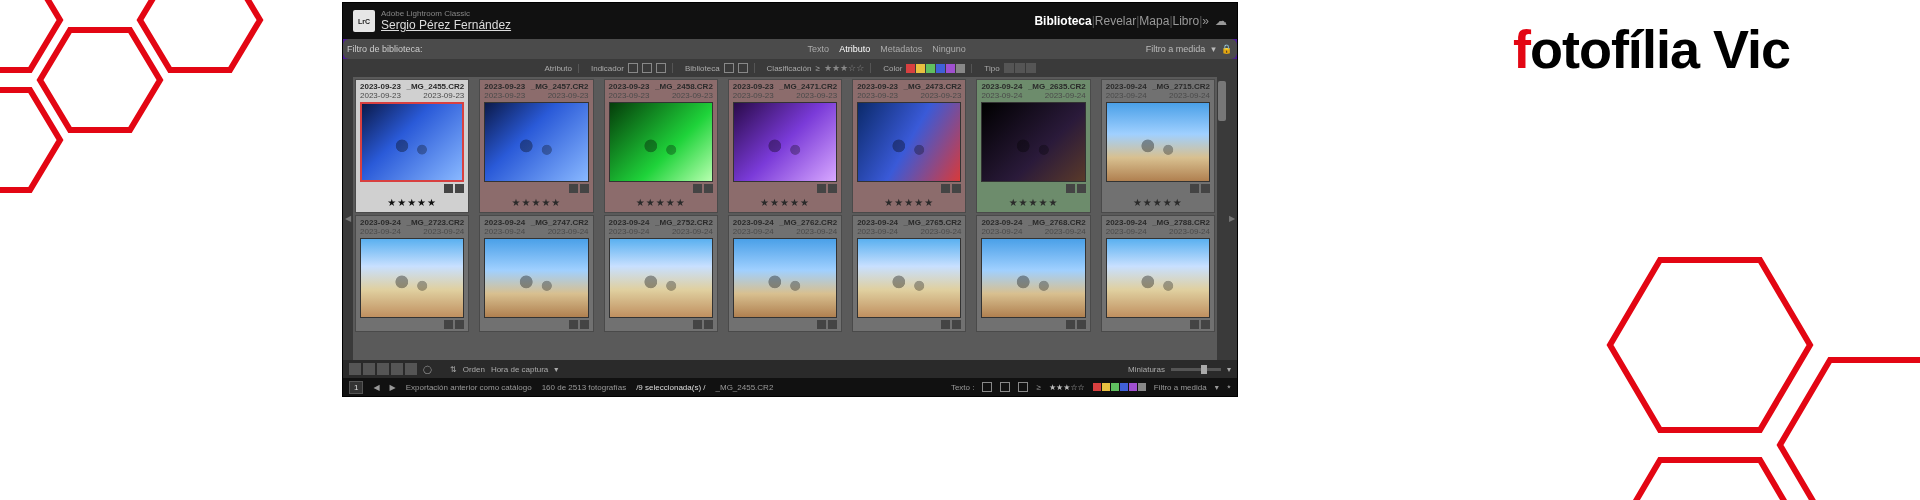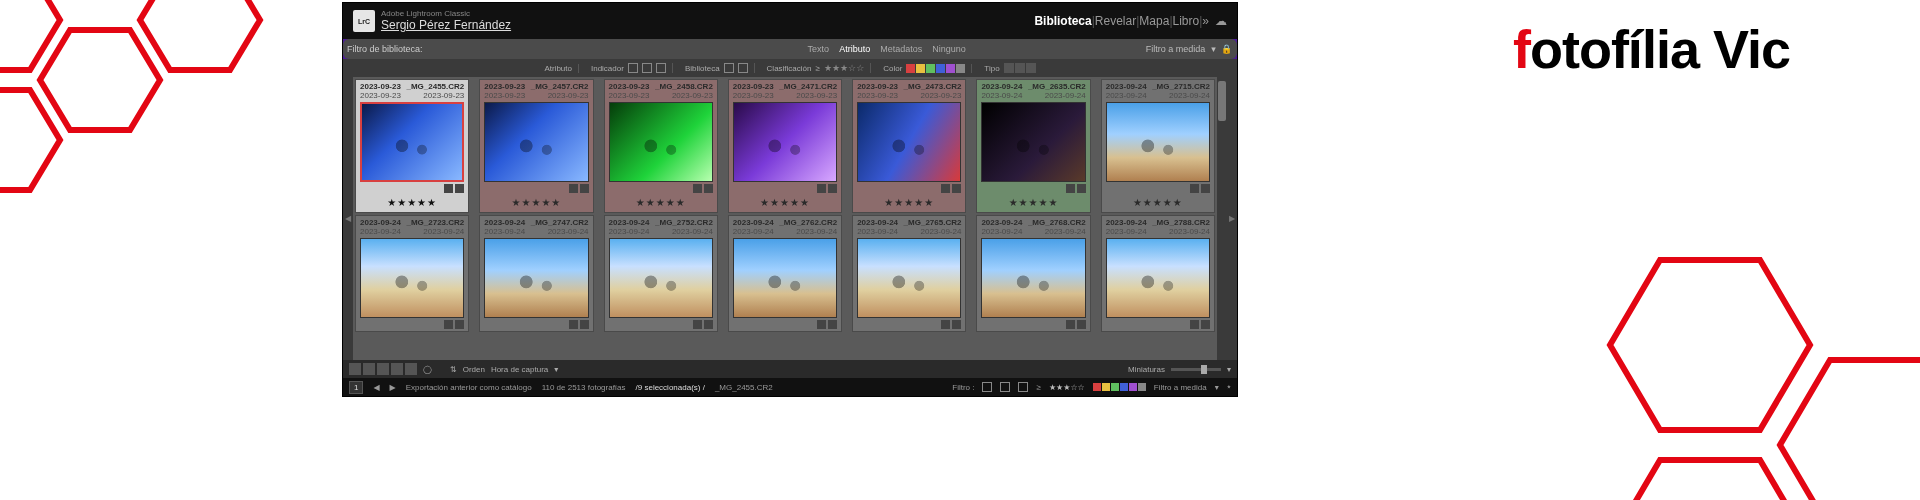--- a/index.html
+++ b/index.html
@@ -459,25 +459,25 @@
         </span>
       <span>▾</span>
     </div>
   </div>
 
   <div class="status">
     <span class="pill">1</span>
     <span>◀</span>
     <span>▶</span>
     <span>Exportación anterior como catálogo</span>
-    <span>110 de 2513 fotografías</span>
+    <span>160 de 2513 fotografías</span>
     <span style="color:#ddd;">/9 seleccionada(s) /</span>
     <span>_MG_2455.CR2</span>
     <div class="right">
-      <span>Filtro :</span>
+      <span>Texto :</span>
       <i class="flag-icon"></i>
       <i class="flag-icon"></i>
       <i class="flag-icon"></i>
       <span>≥</span>
       <span class="stars">★★★☆☆</span>
       <span class="color-chips">
         <i style="background:#d84040"></i>
         <i style="background:#e8c040"></i>
         <i style="background:#60c060"></i>
         <i style="background:#4060d8"></i>

